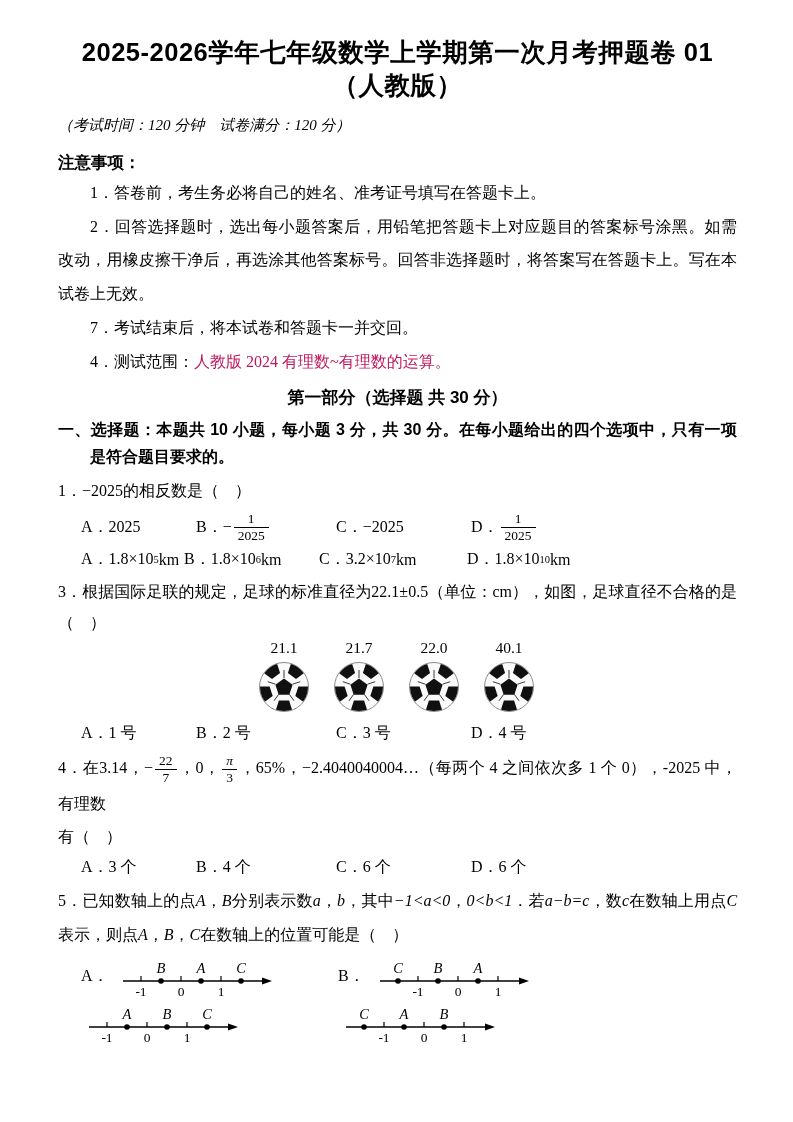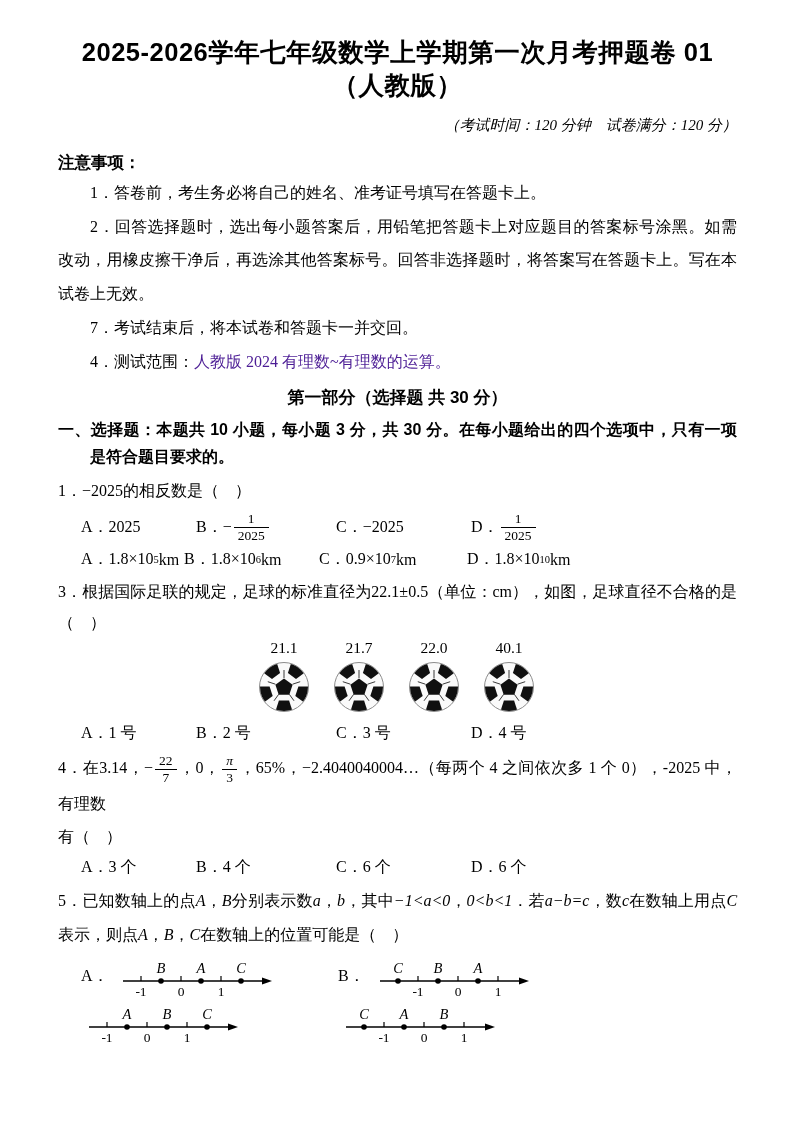--- a/index.html
+++ b/index.html
@@ -9,21 +9,21 @@
     font-size:16px; color:#000;
   }
   .page { padding:30px 56px 0 58px; }
 
   .exam-title {
     font-family:"Liberation Sans","DejaVu Sans",sans-serif;
     font-weight:bold; font-size:25.5px; text-align:center;
     margin:6px 0 0; line-height:1.3; letter-spacing:0.5px;
   }
   .exam-info {
-    text-align:right; font-style:italic; font-size:15px; margin-top:14px;
+    text-align:left; font-style:italic; font-size:15px; margin-top:14px;
   }
   .notes-heading {
     font-family:"Liberation Sans","DejaVu Sans",sans-serif;
     font-weight:bold; font-size:16.5px; margin-top:14px; line-height:1.6;
   }
   .note { margin:0; text-indent:2em; line-height:2.12; text-align:justify; }
 
   .section-heading {
     font-family:"Liberation Sans","DejaVu Sans",sans-serif;
     font-weight:bold; font-size:17px; text-align:center; margin:4px 0 2px; line-height:1.8;
@@ -68,21 +68,21 @@
 
 <div class="page">
 
   <h1 class="exam-title">2025-2026学年七年级数学上学期第一次月考押题卷 01（人教版）</h1>
   <div class="exam-info">（考试时间：120 分钟　试卷满分：120 分）</div>
 
   <div class="notes-heading">注意事项：</div>
   <p class="note">1．答卷前，考生务必将自己的姓名、准考证号填写在答题卡上。</p>
   <p class="note">2．回答选择题时，选出每小题答案后，用铅笔把答题卡上对应题目的答案标号涂黑。如需改动，用橡皮擦干净后，再选涂其他答案标号。回答非选择题时，将答案写在答题卡上。写在本试卷上无效。</p>
   <p class="note">7．考试结束后，将本试卷和答题卡一并交回。</p>
-  <p class="note"><span>4．测试范围：</span><span style="color: #4c1d95;">人教版 2024 有理数~有理数的运算。</span></p>
+  <p class="note"><span>4．测试范围：</span><span style="color: #be185d;">人教版 2024 有理数~有理数的运算。</span></p>
 
   <div class="section-heading">第一部分（选择题 共 30 分）</div>
   <p class="intro">一、选择题：本题共 10 小题，每小题 3 分，共 30 分。在每小题给出的四个选项中，只有一项是符合题目要求的。</p>
 
   <div>
     <p class="qtext lh19"><span>1．</span><span>−2025的相反数是（　）</span></p>
     <div class="opts">
       <span class="opt">
           <span>A．</span>
           <span>2025</span>
@@ -115,21 +115,21 @@
           <span>A．1.8×10</span>
           <sup>5</sup>
           <span>km</span>
         </span>
       <span class="opt">
           <span>B．1.8×10</span>
           <sup>6</sup>
           <span>km</span>
         </span>
       <span class="opt">
-          <span>C．0.9×10</span>
+          <span>C．3.2×10</span>
           <sup>7</sup>
           <span>km</span>
         </span>
       <span class="opt">
           <span>D．1.8×10</span>
           <sup>10</sup>
           <span>km</span>
         </span>
     </div>
   </div>

